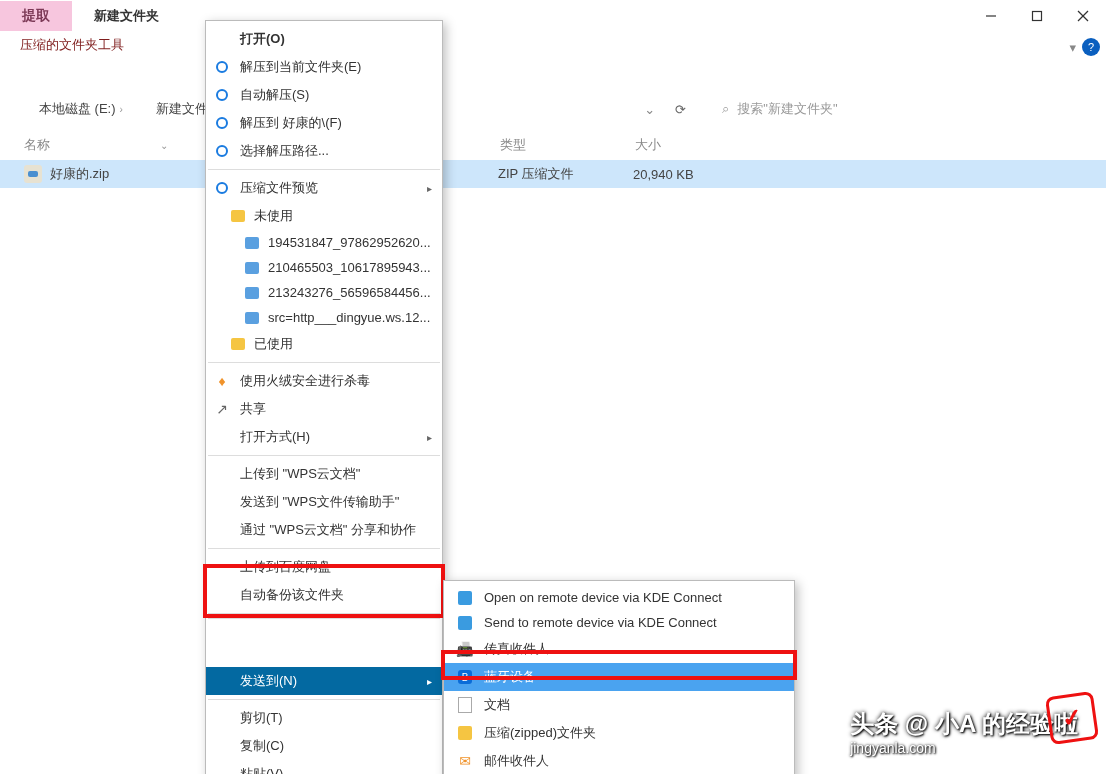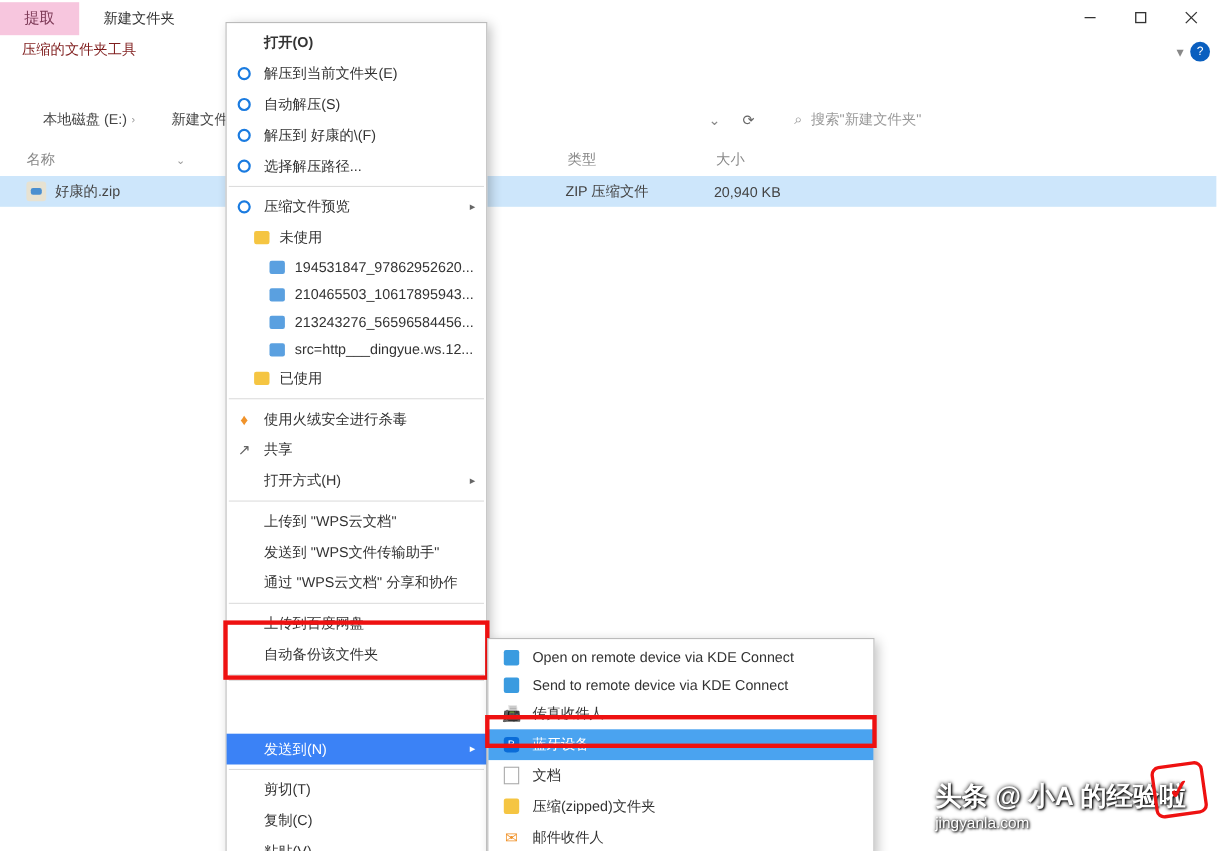--- a/index.html
+++ b/index.html
@@ -1,18 +1,18 @@
 <!DOCTYPE html>
 <html><head>
 <meta charset="utf-8">
 <style>
 * { margin:0; padding:0; box-sizing:border-box; font-family:"Microsoft YaHei",Arial,sans-serif; font-size:13px; }
 body { background:#fff; width:1106px; height:774px; position:relative; overflow:hidden; }
 
-.titlebar { height:32px; display:flex; justify-content:space-between; align-items:flex-end; }
+.titlebar { height:32px; display:flex; justify-content:space-between; align-items:center;font-weight:bold; }
 .titlebar-left { display:flex; align-items:center; }
 .pink-btn { background:#f7c6de; color:#7d3a57; padding:6px 22px; font-size:14px; }
 .title-text { padding-left:22px; color:#333; }
 .winctrl { display:flex; }
 .winctrl div { width:46px; height:32px; display:flex; align-items:center; justify-content:center; color:#333; }
 .winctrl svg { width:12px; height:12px; }
 
 .ribbon-row { display:flex; align-items:center; padding-left:12px; }
 .ribbon-label { color:#7f1d1d; padding:4px 8px; }
 
@@ -21,36 +21,36 @@
 .qmark { width:18px; height:18px; border-radius:50%; background:#0a5fbf; color:#fff; display:flex; align-items:center; justify-content:center; font-size:11px; }
 
 .pathbar { display:flex; align-items:center; padding:8px 12px; margin-top:30px; color:#444; gap:6px; }
 .pathbar .seg { display:flex; align-items:center; gap:4px;margin-left:27px; }
 .pathbar .chv { color:#999; font-size:10px; }
 .search-box { width:380px; margin-left:8px; border:none; color:#888; padding:4px 8px; display:flex; align-items:center; gap:8px; }
 .search-txt { color:#999; }
 
 .list-header { display:flex; color:#888; padding:6px 0 6px 24px; }
 .col-name { width:476px; }
-.col-type { width:135px;margin-left:16px; }
+.col-type { width:135px; }
 .col-size { width:120px; }
 .sort-chev { font-size:10px; margin-left:110px; color:#999; }
 
 .file-row { display:flex; align-items:center; background:#cde6fb; padding:5px 0 5px 24px; color:#444; }
 .zip-icon { width:18px; height:18px; background:#e7e2d2; border-radius:3px; position:relative; display:flex; align-items:center; justify-content:center; margin-right:8px; }
 .zip-icon::before { content:""; width:10px; height:6px; background:#4a8fd0; border-radius:2px; }
 
 
 .menu1 { position:absolute; left:205px; top:20px; width:238px; background:#fff; border:1px solid #bbb; box-shadow:3px 3px 10px rgba(0,0,0,.25); padding:4px 0; }
 .menu1 .mi { padding:5px 10px 5px 34px; position:relative; color:#333; display:flex; align-items:center; }
 .menu1 .mi.bold { font-weight:bold; }
 .menu1 .mi .micon { position:absolute; left:8px; width:16px; height:16px; display:flex; align-items:center; justify-content:center; }
 .menu1 .sep { height:1px; background:#ddd; margin:4px 2px; }
 .menu1 .arrow { position:absolute; right:10px; color:#666; font-size:10px; }
-.menu1 .mi.hl { background:#3b82f6; color:#fff;margin-top:48px; }
+.menu1 .mi.hl { background:#0369a1; color:#fff;margin-top:48px; }
 .menu1 .mi.hl .arrow { color:#fff; }
 .redbox1 { position:absolute; left:203px; top:564px; width:242px; height:54px; border:4px solid #e11; pointer-events:none; }
 
 .ic-blue { width:12px; height:12px; border:2px solid #1a7be0; border-radius:50%; }
 .ic-fire { color:#f0932b; font-size:14px; }
 .ic-share { color:#666; font-size:14px; }
 .ic-folder { width:14px; height:12px; background:#f5c542; border-radius:2px; }
 .ic-folderz { width:14px; height:12px; background:#5aa0e0; border-radius:2px; }
 
 

